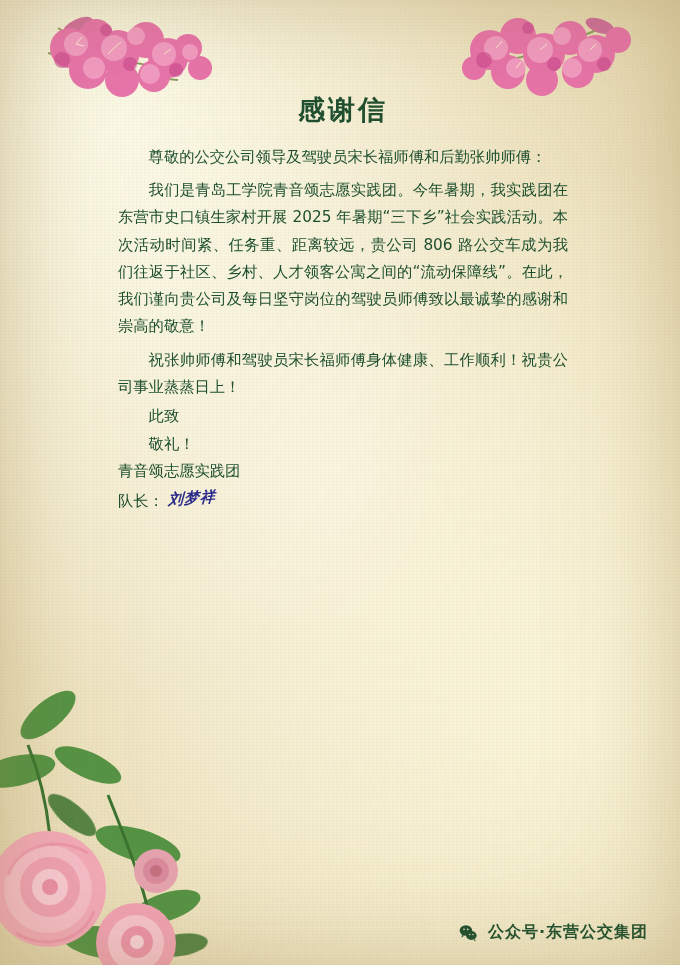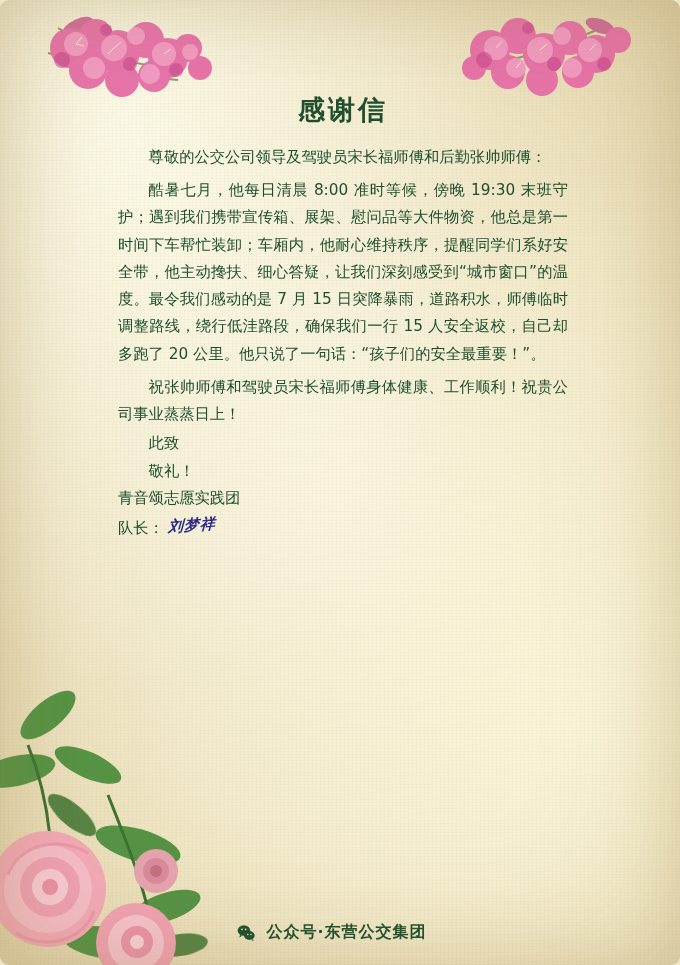--- a/index.html
+++ b/index.html
@@ -15,21 +15,20 @@
   }
   .page {
     position: relative;
     width: 680px;
     height: 965px;
     overflow: hidden;
     background:
       radial-gradient(ellipse at 18% 12%, rgba(255,255,240,0.85) 0%, rgba(255,255,240,0) 48%),
       radial-gradient(ellipse at 85% 75%, rgba(255,252,225,0.7) 0%, rgba(255,252,225,0) 55%),
       radial-gradient(ellipse at 50% 50%, #f7f1dc 0%, #efe5c4 60%, #e3d5ad 100%);
-    border-radius: 9px;
   }
   .paper-noise {
     position: absolute;
     inset: 0;
     background-image:
       repeating-linear-gradient(0deg, rgba(190,170,120,0.05) 0px, rgba(190,170,120,0.05) 1px, rgba(255,255,255,0) 1px, rgba(255,255,255,0) 3px),
       repeating-linear-gradient(90deg, rgba(180,160,110,0.04) 0px, rgba(180,160,110,0.04) 1px, rgba(255,255,255,0) 1px, rgba(255,255,255,0) 4px);
     pointer-events: none;
   }
   .vignette {
@@ -108,23 +107,23 @@
     font-weight: bold;
   }
 
   
   .footer {
     position: absolute;
     left: 0;
     right: 0;
     bottom: 22px;
     display: flex;
-    justify-content: center;
+    justify-content: flex-end;
     align-items: center;
-    padding-right: 17px;
+    padding-right: 32px;
     gap: 10px;
   }
   .footer-icon {
     width: 20px;
     height: 20px;
     flex: 0 0 auto;
   }
   .footer-text {
     font-family: "DejaVu Sans", "Liberation Sans", sans-serif;
     font-size: 16px;
@@ -214,21 +213,21 @@
       <g stroke="#fff5d8" stroke-width="1" opacity="0.85">
         <path d="M46 42 l6 -7 M90 44 l7 -6 M140 44 l6 -6 M66 62 l5 -6"></path>
       </g>
     </g>
   </svg>
 
   <div class="letter">
     <h1 class="title">感谢信</h1>
     <div class="body-text">
       <p class="indent">尊敬的公交公司领导及驾驶员宋长福师傅和后勤张帅师傅：</p>
-      <p class="indent">酷暑七月，他每日清晨 8:00 准时等候，傍晚 19:30 末班守护；遇到我们携带宣传箱、展架、慰问品等大件物资，他总是第一时间下车帮忙装卸；车厢内，他耐心维持秩序，提醒同学们系好安全带，他主动搀扶、细心答疑，让我们深刻感受到“城市窗口”的温度。最令我们感动的是 7 月 15 日突降暴雨，道路积水，师傅临时调整路线，绕行低洼路段，确保我们一行 15 人安全返校，自己却多跑了 20 公里。他只说了一句话：“孩子们的安全最重要！”。</p>
+      <p class="indent">我们是青岛工学院青音颂志愿实践团。今年暑期，我实践团在东营市史口镇生家村开展 2025 年暑期“三下乡”社会实践活动。本次活动时间紧、任务重、距离较远，贵公司 806 路公交车成为我们往返于社区、乡村、人才领客公寓之间的“流动保障线”。在此，我们谨向贵公司及每日坚守岗位的驾驶员师傅致以最诚挚的感谢和崇高的敬意！</p>
       <p class="indent">祝张帅师傅和驾驶员宋长福师傅身体健康、工作顺利！祝贵公司事业蒸蒸日上！</p>
     </div>
 
     <div class="sign-block">
       <div class="indent2">此致</div>
       <div class="indent2">敬礼！</div>
       <div>青音颂志愿实践团</div>
 
       <div class="sig-row">
         <span>队长：</span>

